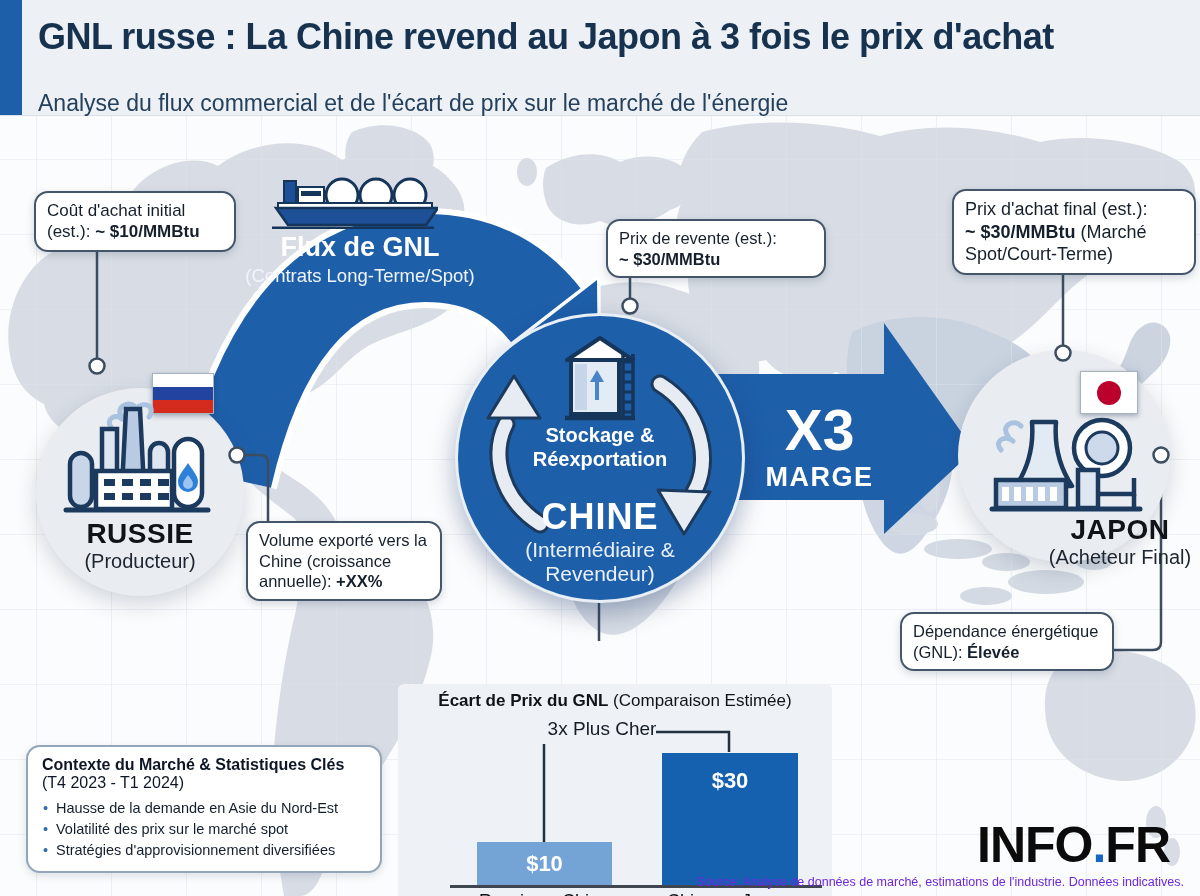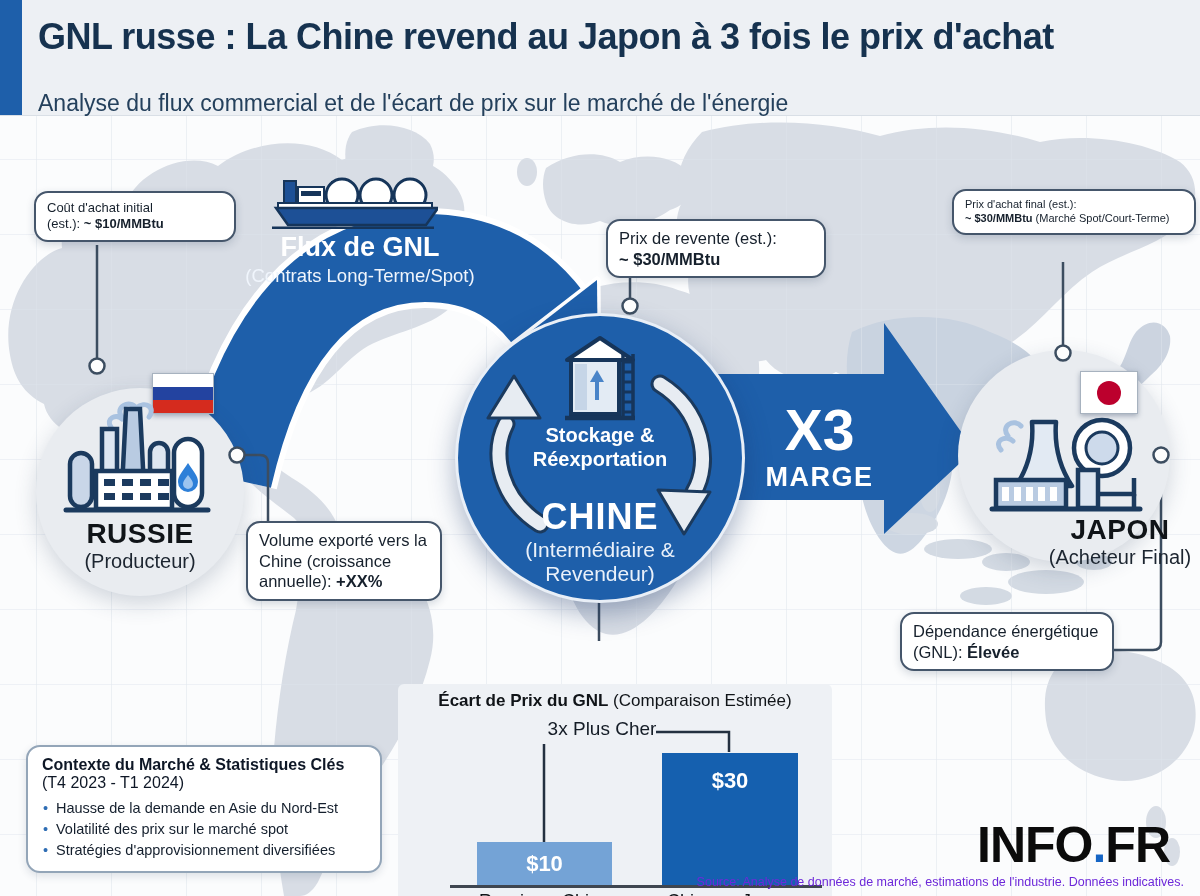--- a/index.html
+++ b/index.html
@@ -50,23 +50,23 @@
   .flag-ru{left:152px;top:373px;width:62px;height:41px;}
   .flag-ru div{height:33.333%;}
   .flag-jp{left:1080px;top:371px;width:58px;height:43px;background:#fff;display:flex;align-items:center;justify-content:center;}
   .flag-jp i{display:block;width:24px;height:24px;border-radius:50%;background:#bc002d;}
 
   
   .co{position:absolute;background:#ffffff;border:2px solid #45566b;border-radius:14px;
       padding:7px 11px;font-size:17px;line-height:1.25;color:#16202c;z-index:5;
       box-shadow:0 3px 8px rgba(30,50,80,.18);}
   .co b{font-weight:700;}
-  .co-initial{left:34px;top:191px;width:176px;font-size:13px;}
+  .co-initial{left:34px;top:191px;width:176px;font-size:17px;}
   .co-resale{left:606px;top:219px;width:194px;font-size:16.5px;}
-  .co-final{left:952px;top:189px;width:218px;font-size:11px;}
+  .co-final{left:952px;top:189px;width:218px;font-size:18px;}
   .co-volume{left:246px;top:521px;width:170px;font-size:16.5px;}
   .co-depend{left:900px;top:612px;width:188px;font-size:16.5px;}
 
   
   .context-box{position:absolute;left:26px;top:745px;width:356px;box-sizing:border-box;
       background:#fff;border:2px solid #93a5b8;border-radius:14px;padding:9px 14px 10px;
       z-index:5;box-shadow:0 3px 8px rgba(30,50,80,.14);color:#0e1726;}
   .cb-title{font-size:16px;font-weight:700;}
   .cb-period{font-size:16px;}
   .cb-list{margin:6px 0 0;padding:0;list-style:none;}

